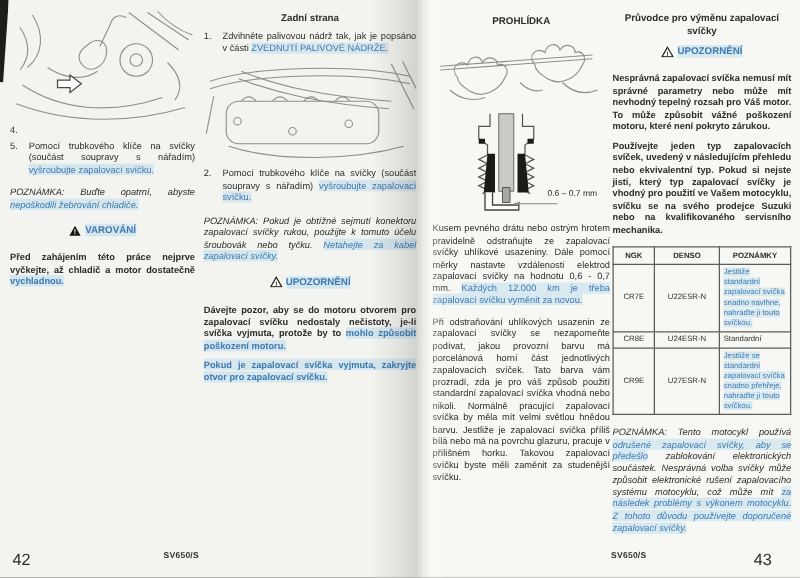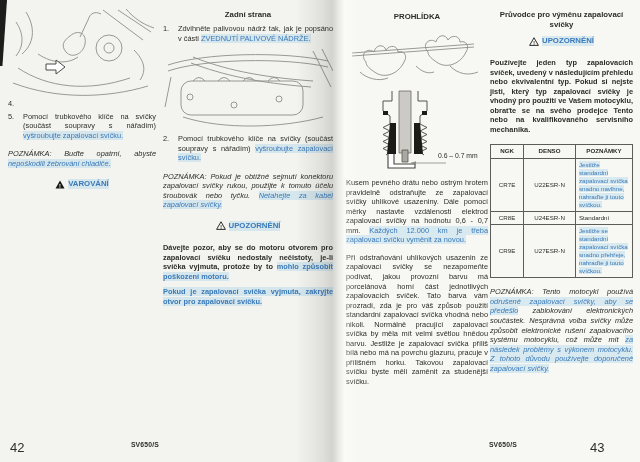--- a/index.html
+++ b/index.html
@@ -31,21 +31,21 @@
   .fig path,.fig polyline,.fig circle,.fig rect,.fig line,.fig ellipse{vector-effect:non-scaling-stroke;}
   .figwrap{position:relative;}
   .gap-label{position:absolute;left:92px;top:62px;font-size:6.8px;white-space:nowrap;color:#2b2b28;}
   table.spec{border-collapse:collapse;width:143px;margin-top:9px;font-size:6.2px;line-height:1.3;text-align:left;}
   table.spec th,table.spec td{border:1px solid #5d5d58;padding:2px 3px;}
   table.spec th{font-weight:bold;text-align:center;padding:2.5px 2px;}
   table.spec td.c{text-align:center;}
   table.spec col.w1{width:32px;} table.spec col.w2{width:50px;} table.spec col.w3{width:55px;}
   .pagenum{position:absolute;font-size:13px;}
   #pn-left{left:10px;top:440px;}
-  #pn-right{left:590px;top:440px;}
+  #pn-right{left:603px;top:440px;}
   .doccode{position:absolute;top:441px;width:70px;text-align:center;font-weight:bold;font-size:6.8px;letter-spacing:0.2px;}
   #dc-left{left:110px;} #dc-right{left:468px;}
 </style>
 </head>
 <body>
 
 <div class="scan">
   <div class="page-right-bg"></div>
   <div class="corner"></div>
 
@@ -78,20 +78,21 @@
 
     <p class="note"><span class="nlabel">POZNÁMKA:</span><span><span> Buďte opatrní, abyste </span><span class="hl">nepoškodili žebrování chladiče.</span></span></p>
 
     <div class="warn-head">
       <svg class="tri" viewBox="0 0 20 18">
           <polygon points="10,1 19,17 1,17" fill="#161614"></polygon>
           <text x="10" y="15" text-anchor="middle" font-size="11" font-weight="bold" fill="#ffffff" font-family="Liberation Sans, sans-serif">!</text>
         </svg>
       <span class="hl">VAROVÁNÍ</span>
     </div>
+    <p class="bold-p"><span>Před zahájením této práce nejprve vyčkejte, až chladič a motor dostatečně </span><span class="hl">vychladnou.</span></p>
   </section>
 
   <section class="col" id="col2">
     <h3 class="sec-head">Zadní strana</h3>
 
     <div class="step">
       <span class="num">1.</span>
       <span class="txt"><span>Zdvihněte palivovou nádrž tak, jak je popsáno v části </span><span class="hl">ZVEDNUTÍ PALIVOVÉ NÁDRŽE.</span></span>
     </div>
 
@@ -173,21 +174,22 @@
   <section class="col" id="col4">
     <h3 class="sec-head">Průvodce pro výměnu zapalovací svíčky</h3>
 
     <div class="warn-head" style="margin-top:6px;">
       <svg class="tri" viewBox="0 0 20 18">
           <polygon points="10,1.5 18.8,16.8 1.2,16.8" fill="none" stroke="#161614" stroke-width="1.8"></polygon>
           <text x="10" y="15" text-anchor="middle" font-size="10" font-weight="bold" fill="#161614" font-family="Liberation Sans, sans-serif">!</text>
         </svg>
       <span class="hl">UPOZORNĚNÍ</span>
     </div>
-    <p class="bold-p">Používejte jeden typ zapalovacích svíček, uvedený v následujícím přehledu nebo ekvivalentní typ. Pokud si nejste jisti, který typ zapalovací svíčky je vhodný pro použití ve Vašem motocyklu, obraťte se na svého prodejce Tento nebo na kvalifikovaného servisního mechanika.</p>
+    <p class="bold-p">Nesprávná zapalovací svíčka nemusí mít správné parametry nebo může mít nevhodný tepelný rozsah pro Váš motor. To může způsobit vážné poškození motoru, které není pokryto zárukou.</p>
+    <p class="bold-p">Používejte jeden typ zapalovacích svíček, uvedený v následujícím přehledu nebo ekvivalentní typ. Pokud si nejste jisti, který typ zapalovací svíčky je vhodný pro použití ve Vašem motocyklu, svíčku se na svého prodejce Suzuki nebo na kvalifikovaného servisního mechanika.</p>
 
     <table class="spec">
       <colgroup>
           <col class="w1">
           <col class="w2">
           <col class="w3">
         </colgroup>
       <thead>
         <tr>
           <th>NGK</th>

